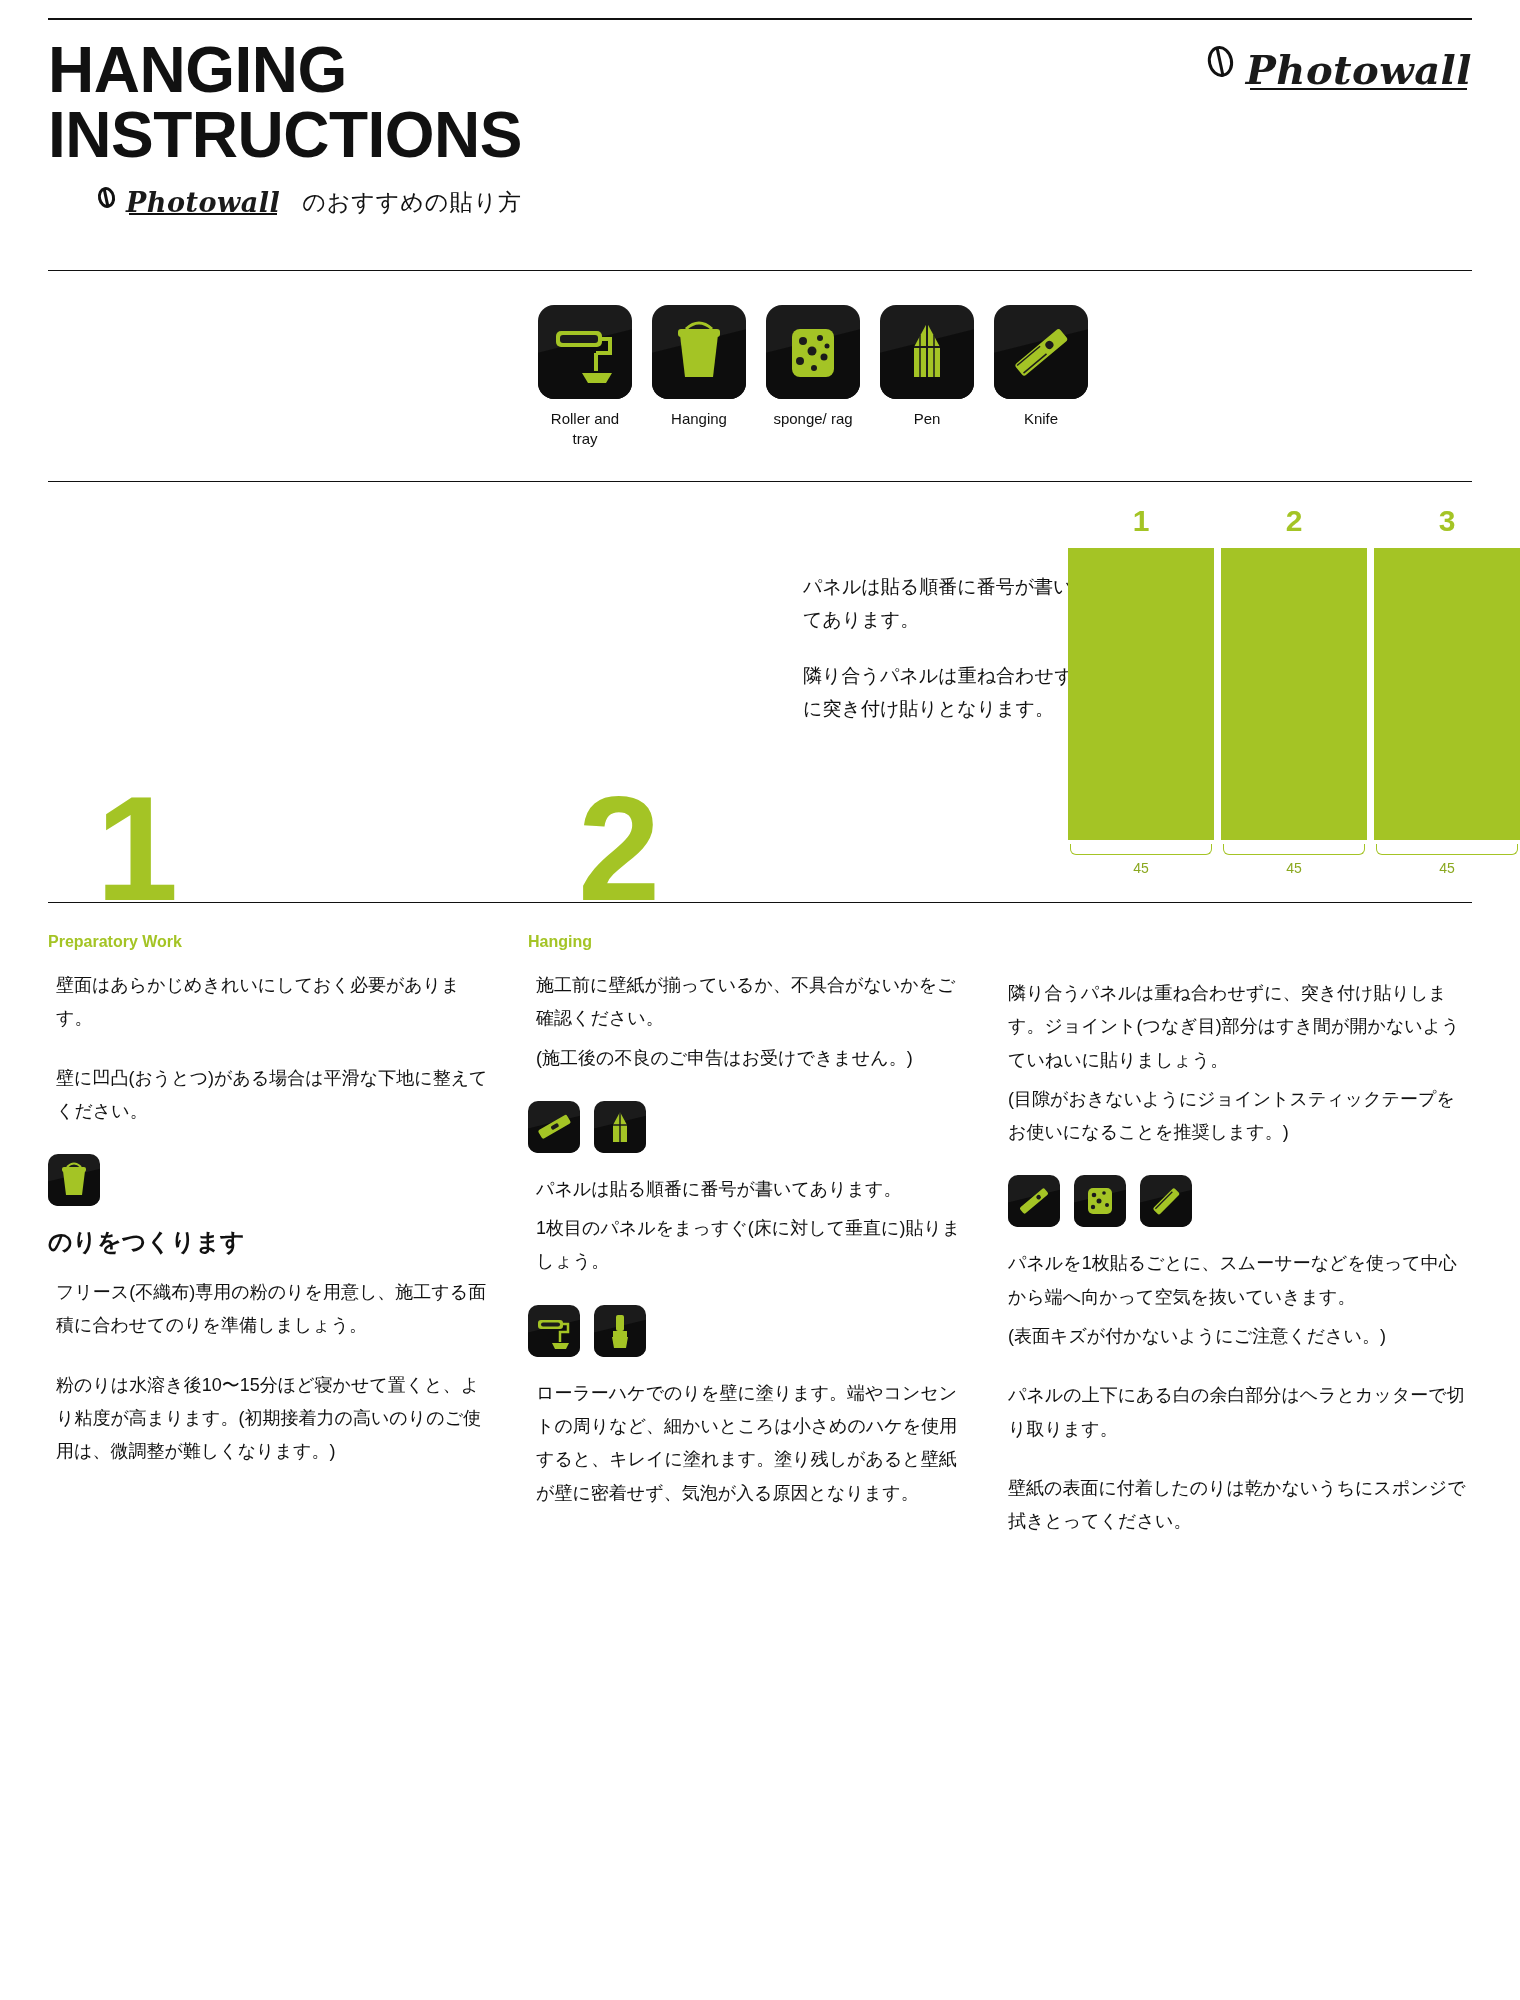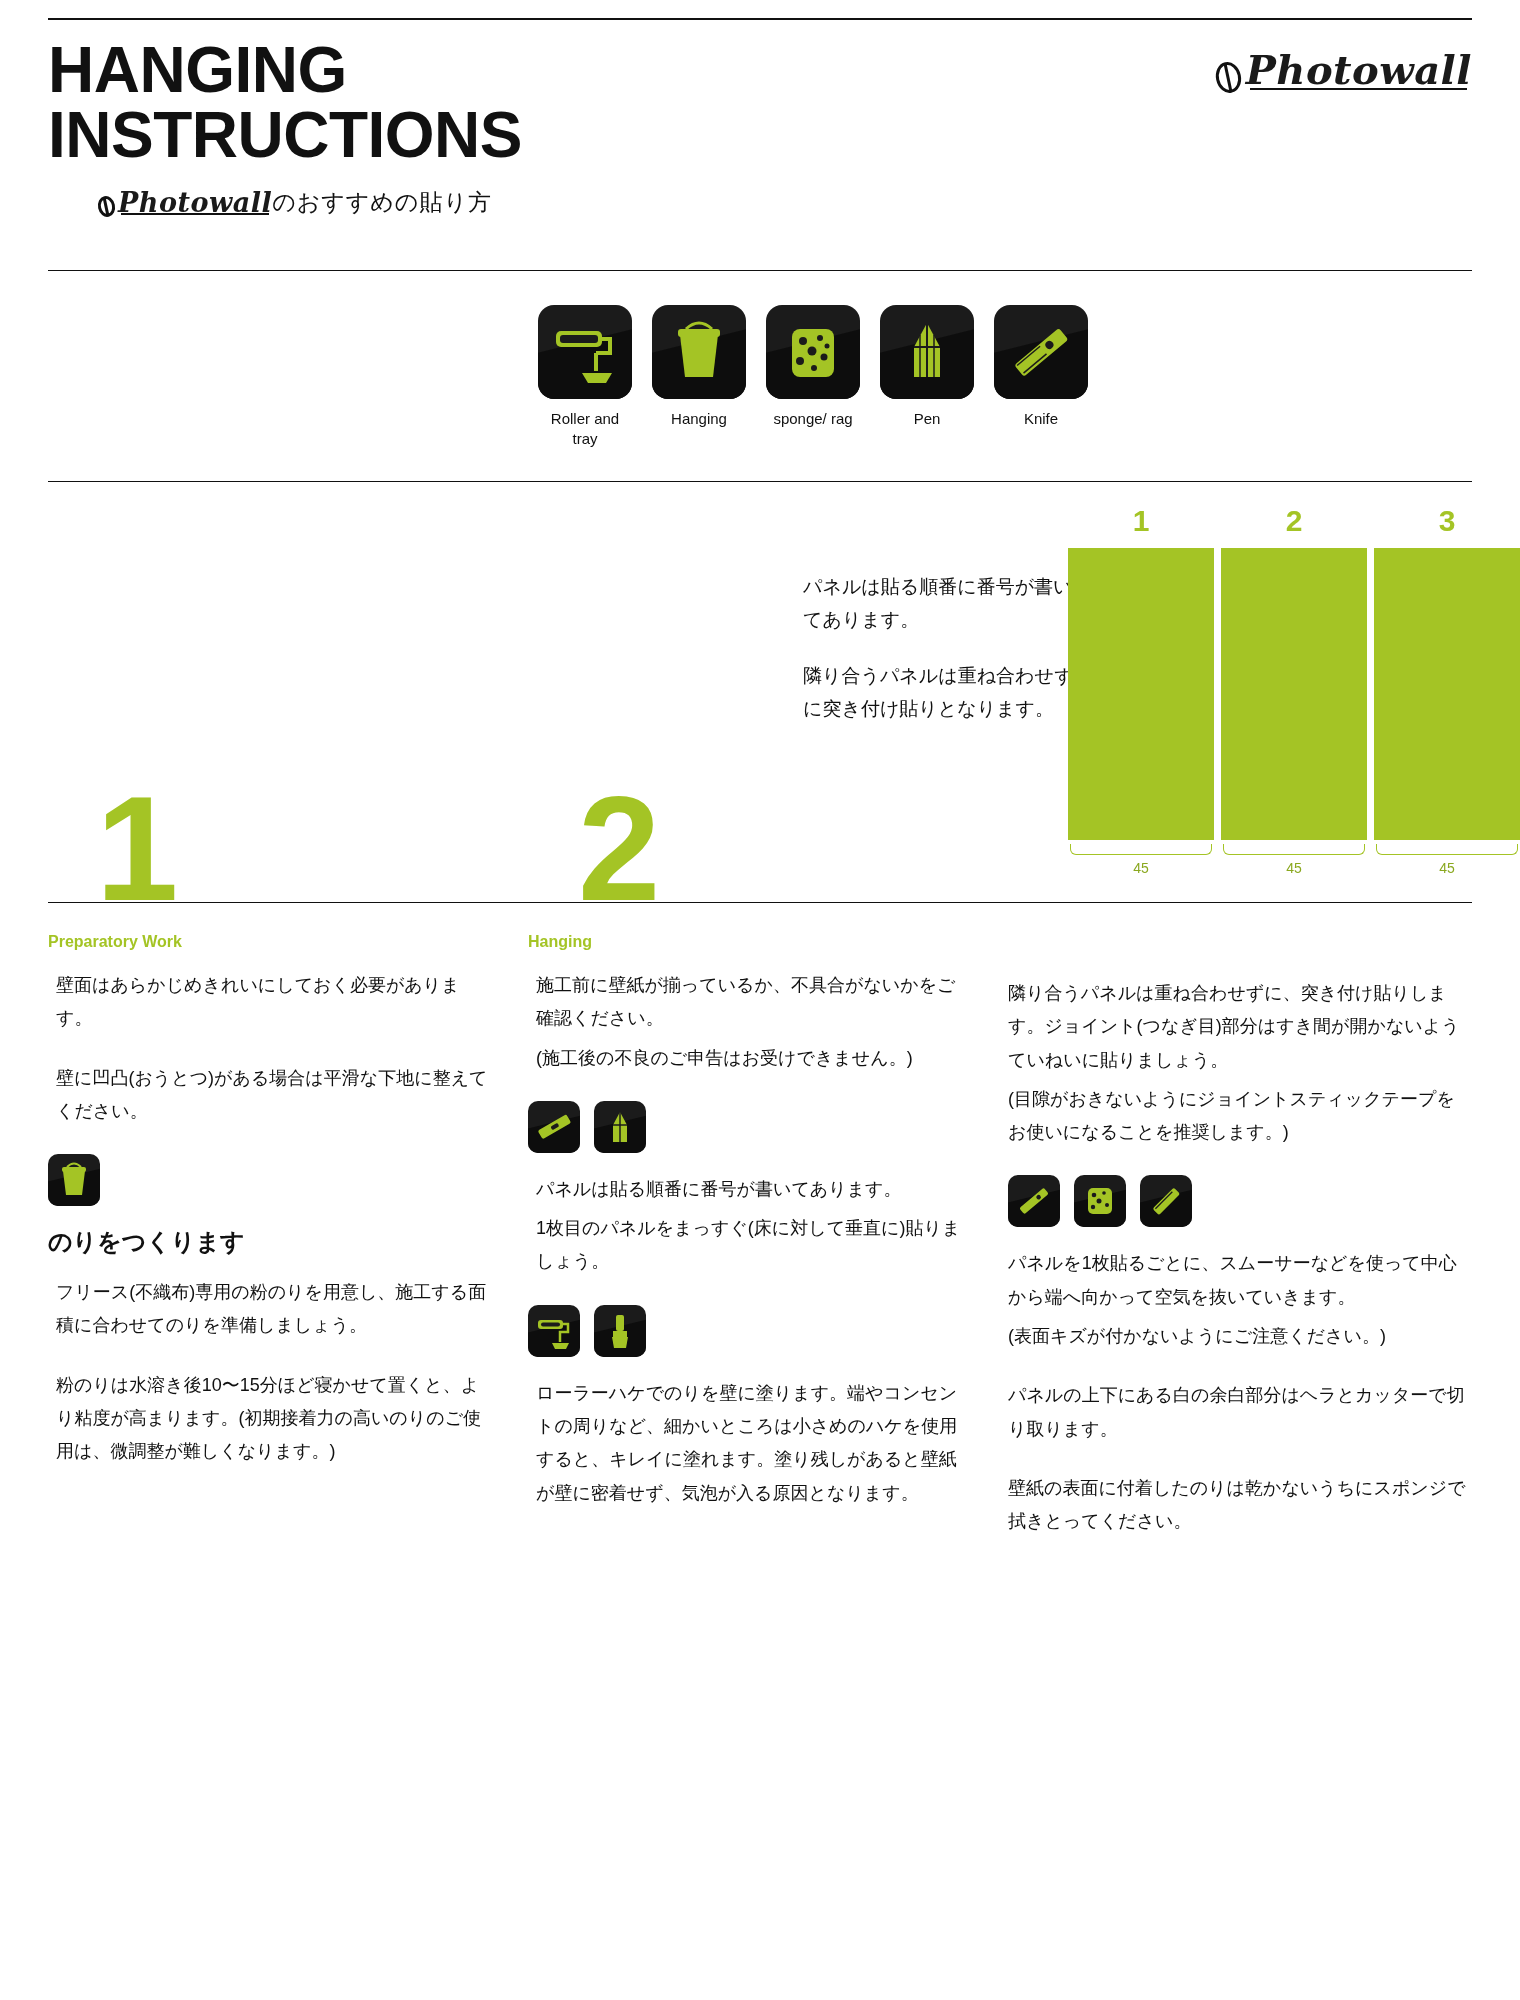--- a/index.html
+++ b/index.html
@@ -50,29 +50,30 @@
   }
   .subtitle-row {
     display: flex;
     align-items: center;
     margin-top: 18px;
     margin-left: 50px;
   }
   .subtitle-jp {
     font-size: 23px;
     color: #111;
-    margin-left: 0;
+    margin-left: 22px;
     letter-spacing: 1px;
   }
 
   
   .brand {
     display: inline-flex;
-    align-items: flex-end;
+    align-items: flex-start;
     white-space: nowrap;
+    gap: 8px;
   }
   .brand .mark {
     display: inline-block;
     border: 3px solid #111;
     border-radius: 50% 50% 50% 50%;
     width: 0.62em;
     height: 0.78em;
     position: relative;
     transform: rotate(-12deg);
     margin-right: 0.12em;

